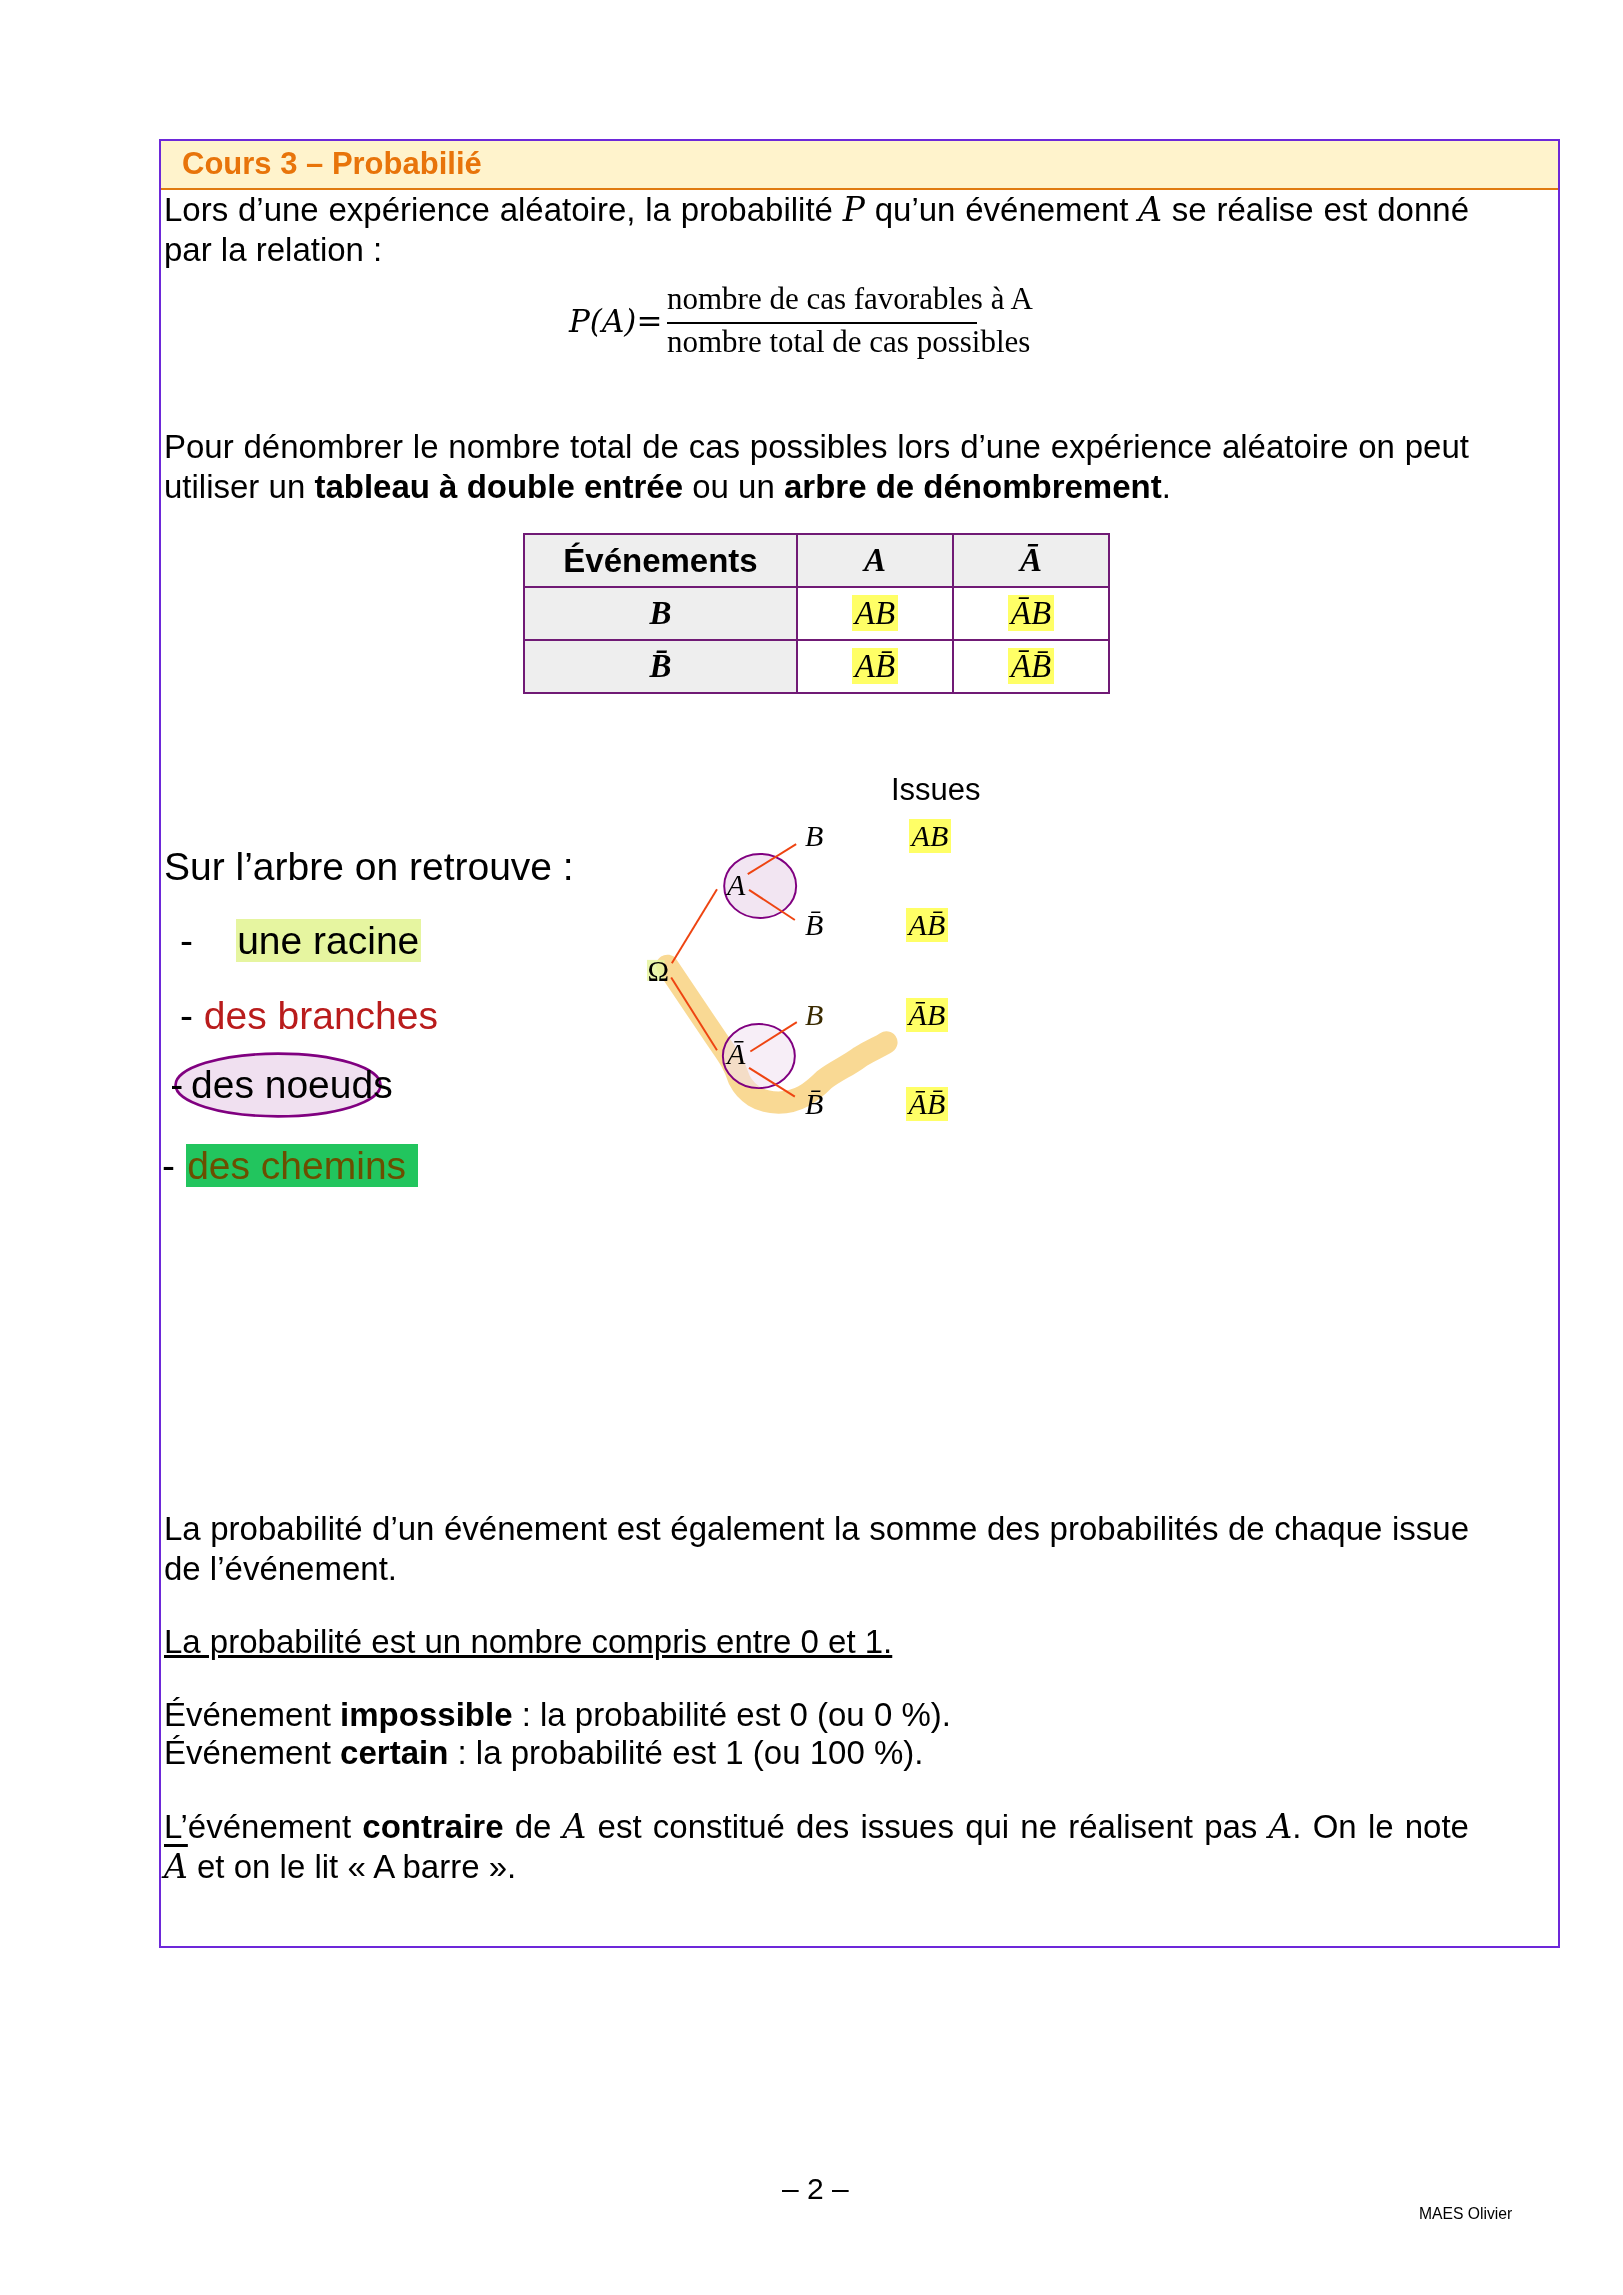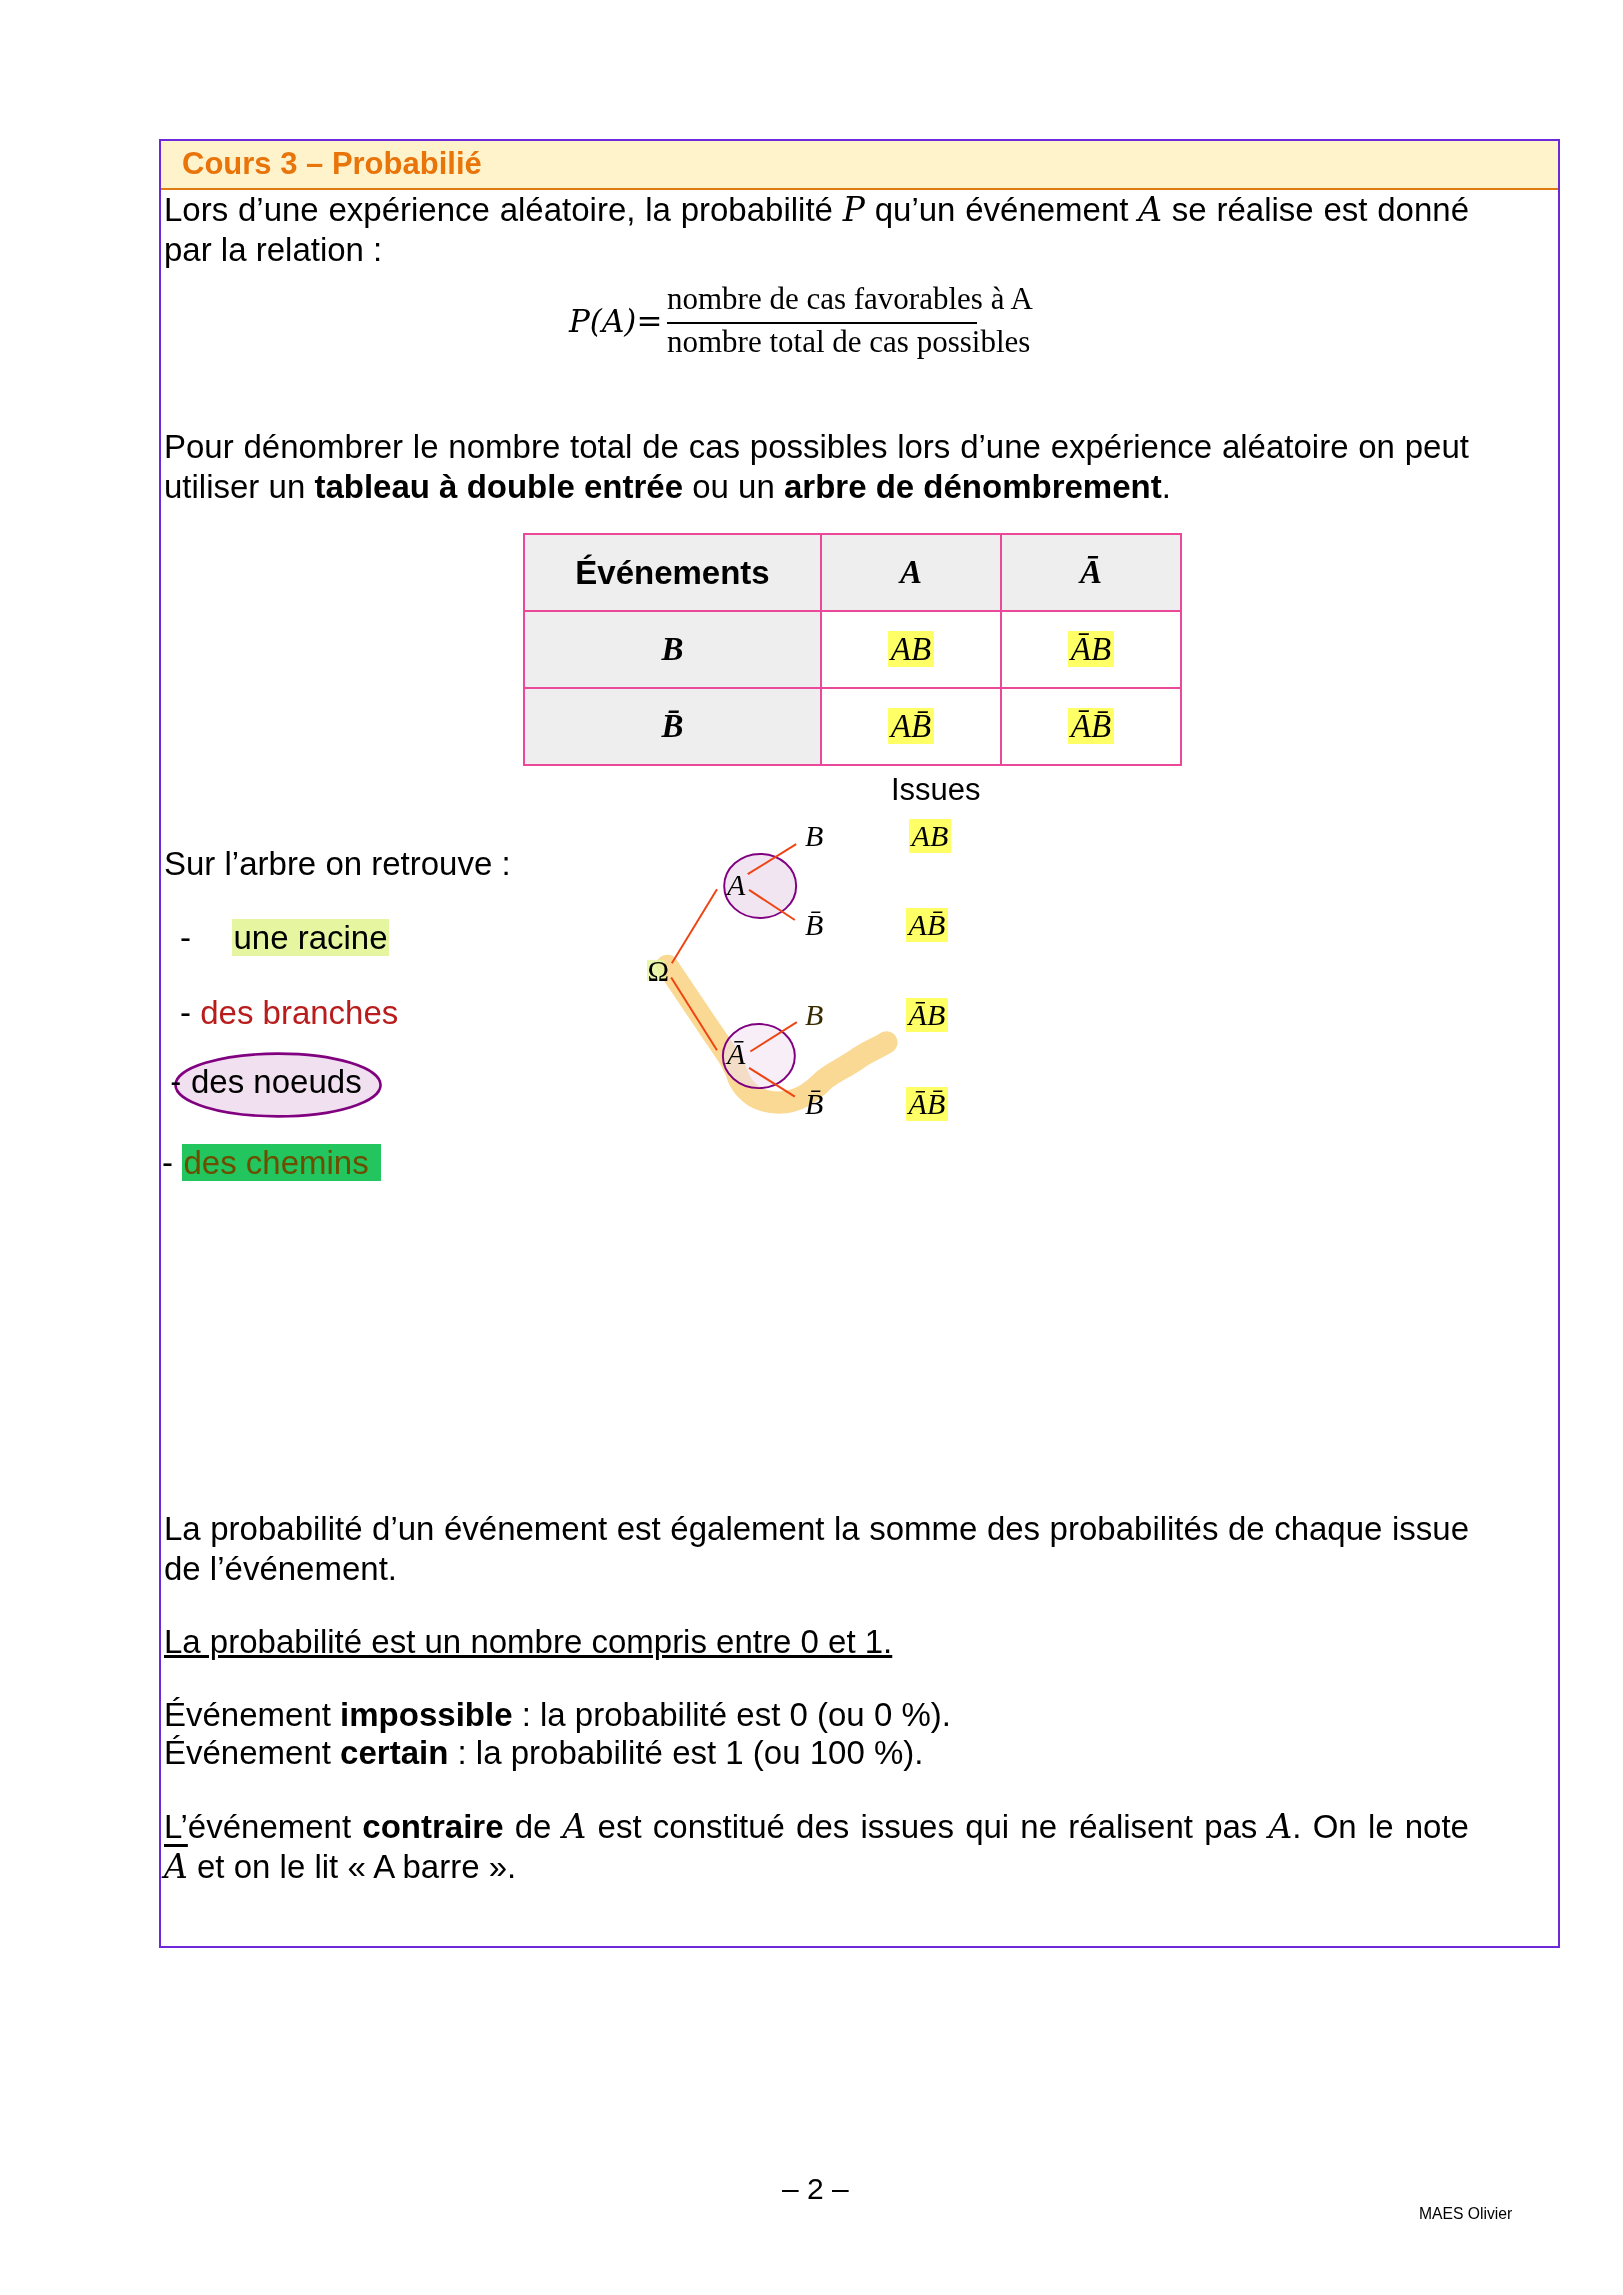--- a/index.html
+++ b/index.html
@@ -11,26 +11,26 @@
   .just { text-align:justify; text-align-last:left; }
   .m { font-family:"DejaVu Serif", "Liberation Serif", serif; font-style:italic; }
   .ser { font-family:"Liberation Serif", serif; }
   .bar { text-decoration:overline; }
   .frac { position:absolute; left:569px; top:281px; font-family:"Liberation Serif", serif; font-size:31px; }
   .frac .lhs { position:absolute; left:0; top:22px; white-space:nowrap; }
   .frac .num { position:absolute; left:98px; top:0; white-space:nowrap; }
   .frac .line { position:absolute; left:98px; top:41px; width:310px; height:2px; background:#000; }
   .frac .den { position:absolute; left:98px; top:43px; white-space:nowrap; }
   table.dt { position:absolute; left:523px; top:533px; border-collapse:collapse; font-size:33px; }
-  table.dt td { border:2px solid #ec4899; height:51px; text-align:center; padding:12px; }
+  table.dt td { border:2px solid #701a75; height:51px; text-align:center; padding:0; }
   table.dt td.g { background:#eeeeee; }
   .hl { background:#ffff66; padding:0 2.6px; }
   .col1 { width:271px; } .col2 { width:154px; } .col3 { width:154px; }
   .tree { position:absolute; left:628px; top:772px; width:458px; height:576px; }
-  .item { position:absolute; font-size:33px; white-space:nowrap; }
+  .item { position:absolute; font-size:39px; white-space:nowrap; }
   .footer-page { position:absolute; left:782px; top:2172px; font-size:30px; }
   .footer-author { position:absolute; left:1419px; top:2205px; font-size:15.7px; }
 </style>
 </head>
 <body>
 
 <div class="frame">
   <div class="hdr">
     <span class="hdr-title">Cours 3 – Probabilié</span>
   </div>

